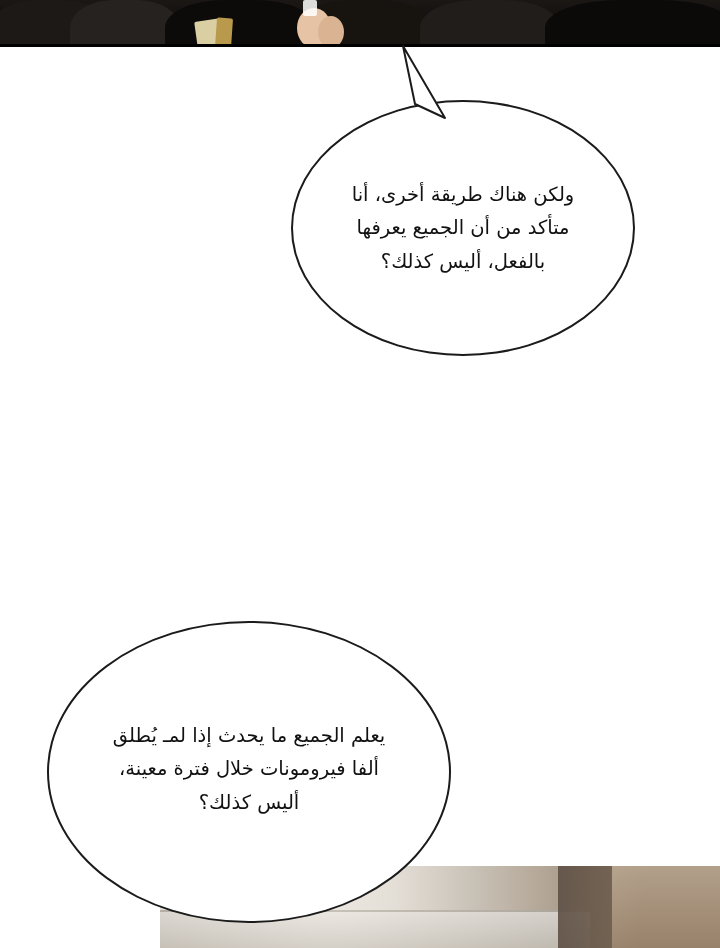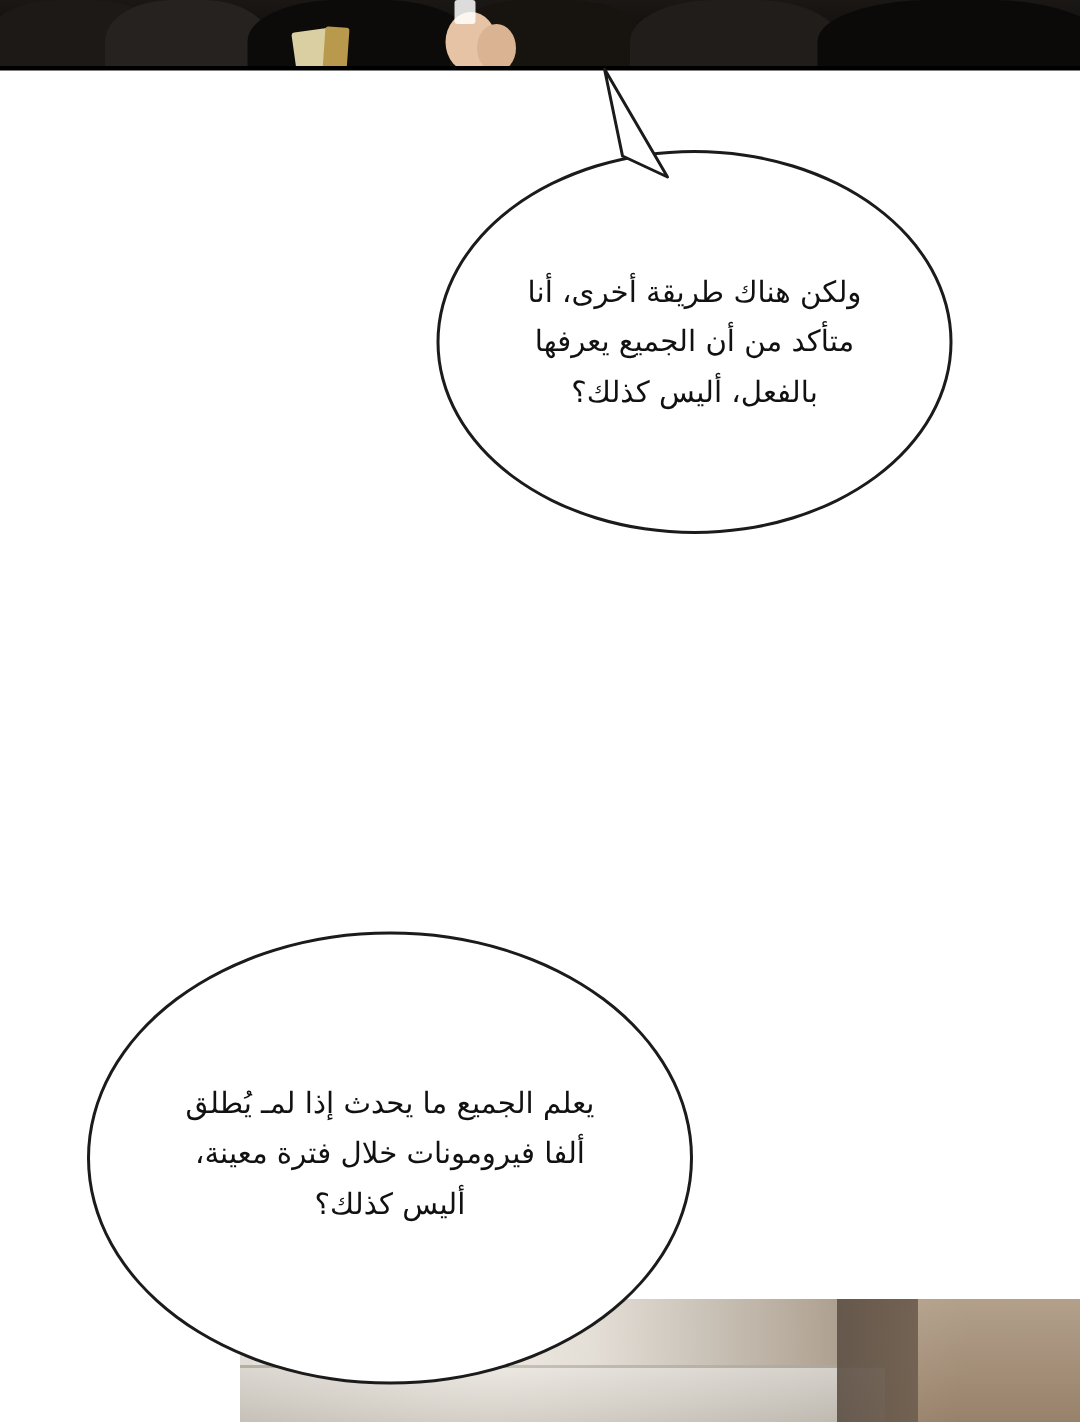--- a/index.html
+++ b/index.html
@@ -98,21 +98,21 @@
     letter-spacing: 0;
   }
   .bubble-1 {
     left: 291px;
     top: 100px;
     width: 344px;
     height: 256px;
     text-align: center;
   }
   .bubble-2 {
-    left: 58px;
+    left: 47px;
     top: 621px;
     width: 404px;
     height: 302px;
     z-index: 6;
   }
   .bubble-2 .txt {
     padding: 0 44px;
     padding-bottom: 6px;
   }
 

